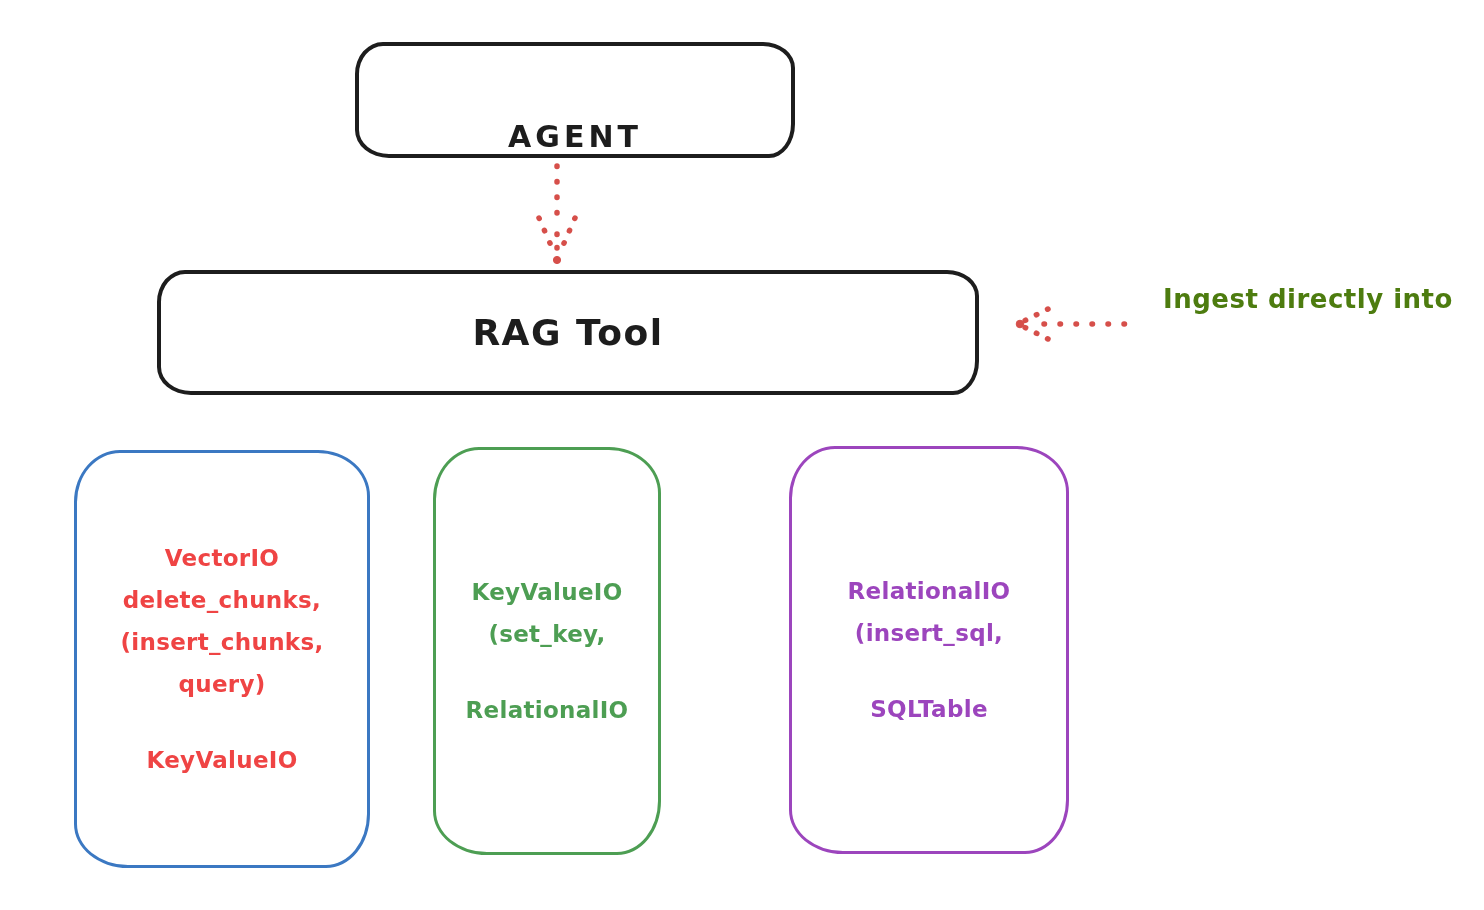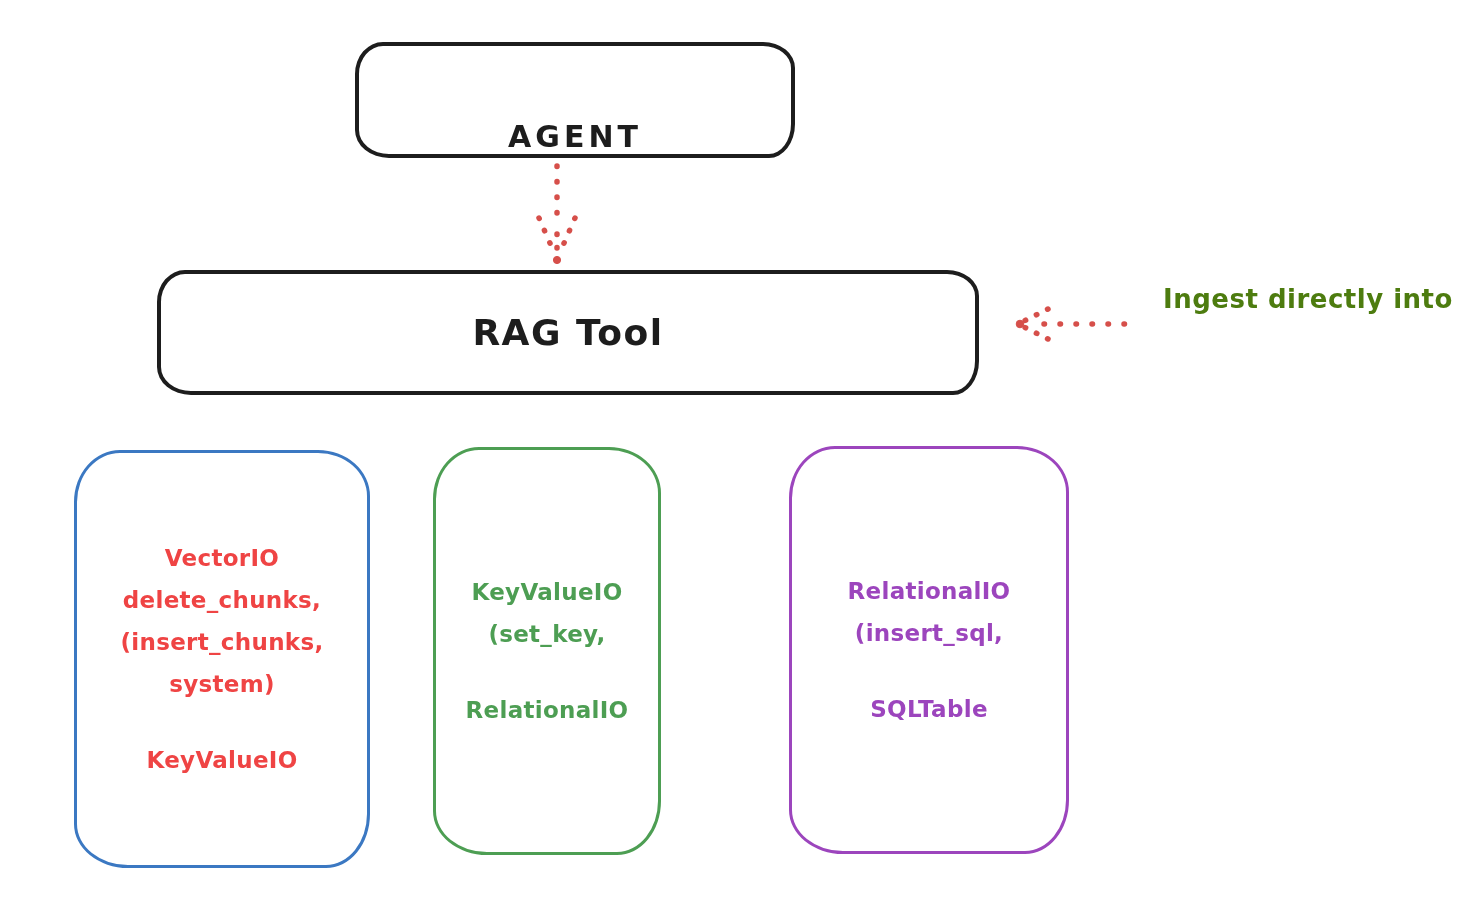--- a/index.html
+++ b/index.html
@@ -111,21 +111,21 @@
 
   <div class="annotation">
     <div>Ingest directly into</div>
   </div>
 
   <div class="backend b-vector">
     <div>
       <div class="io-line">VectorIO</div>
       <div class="io-line">delete_chunks,</div>
       <div class="io-line">(insert_chunks,</div>
-      <div class="io-line">system)</div>
+      <div class="io-line">query)</div>
     </div>
     <div>KeyValueIO</div>
   </div>
 
   <div class="backend b-keyvalue">
     <div>
       <div class="io-line">KeyValueIO</div>
       <div class="io-line">(set_key,</div>
     </div>
     <div>RelationalIO</div>

